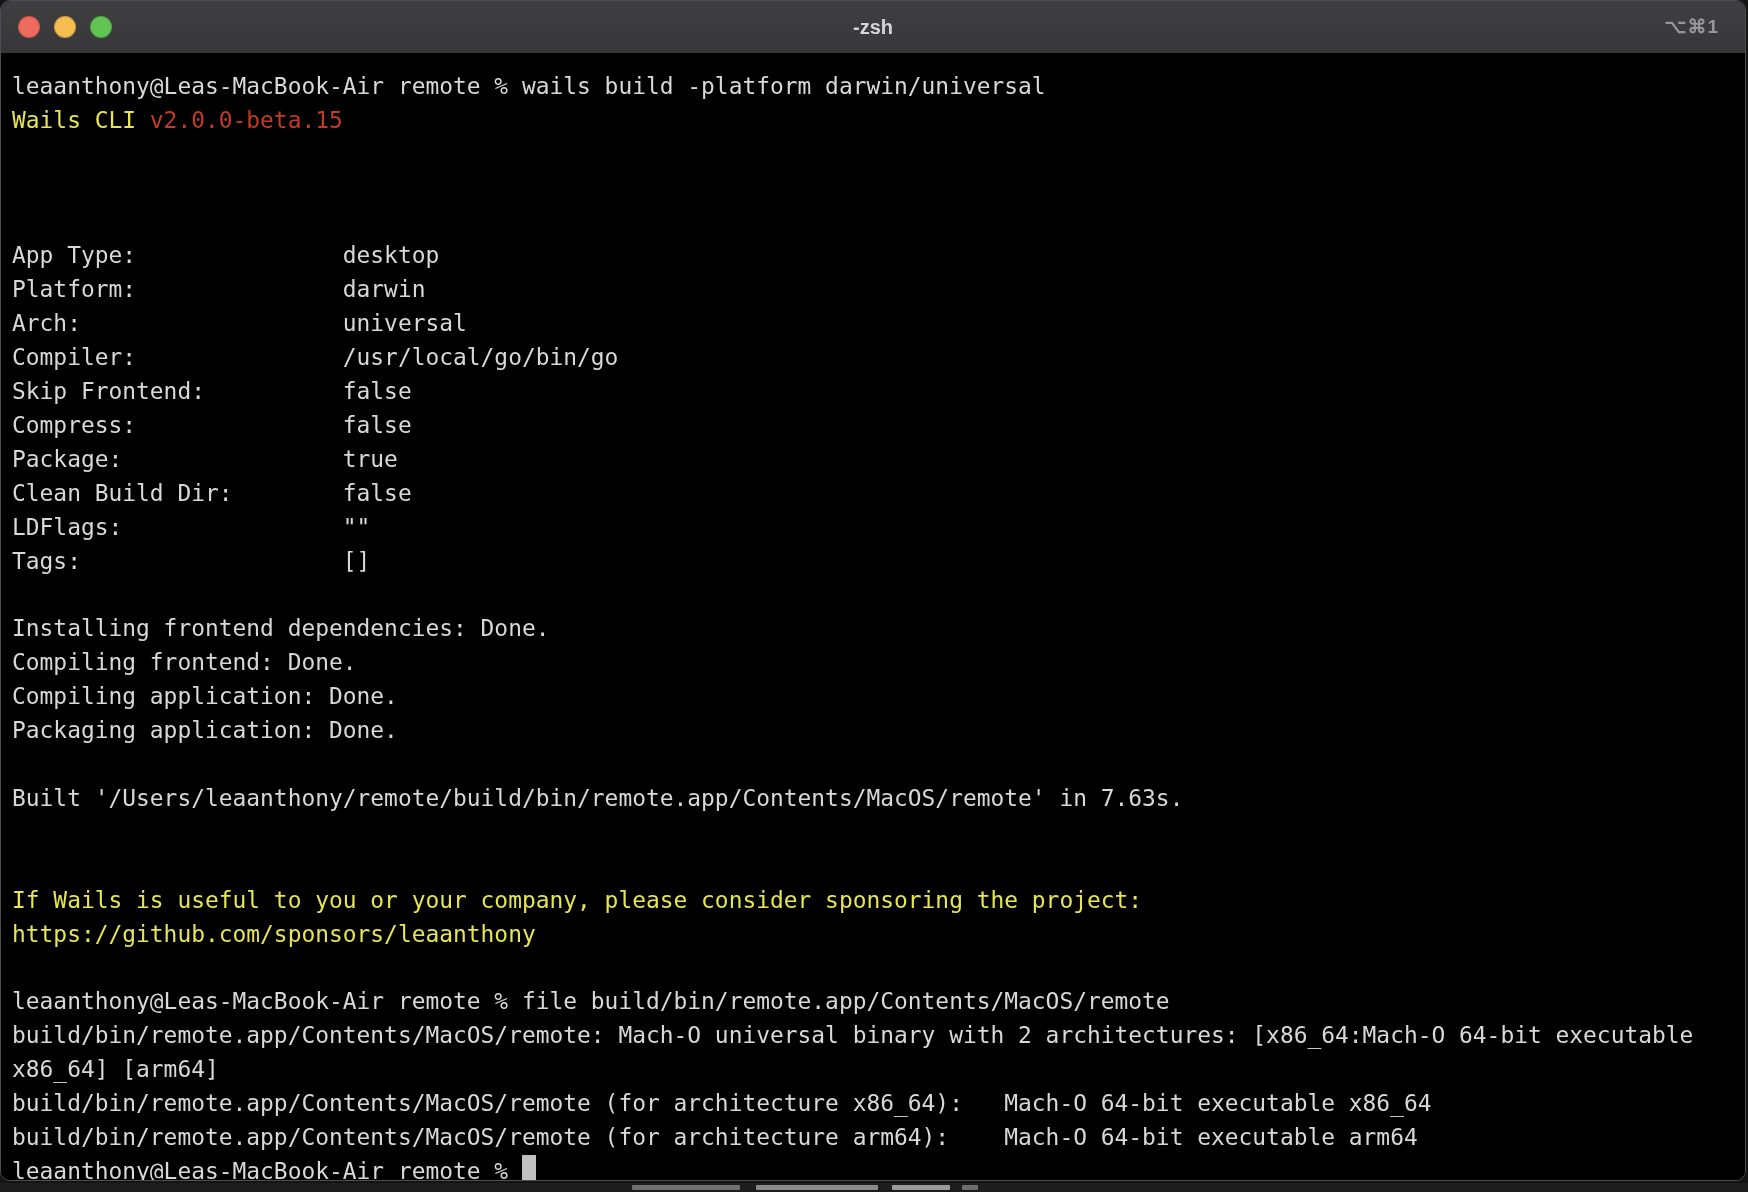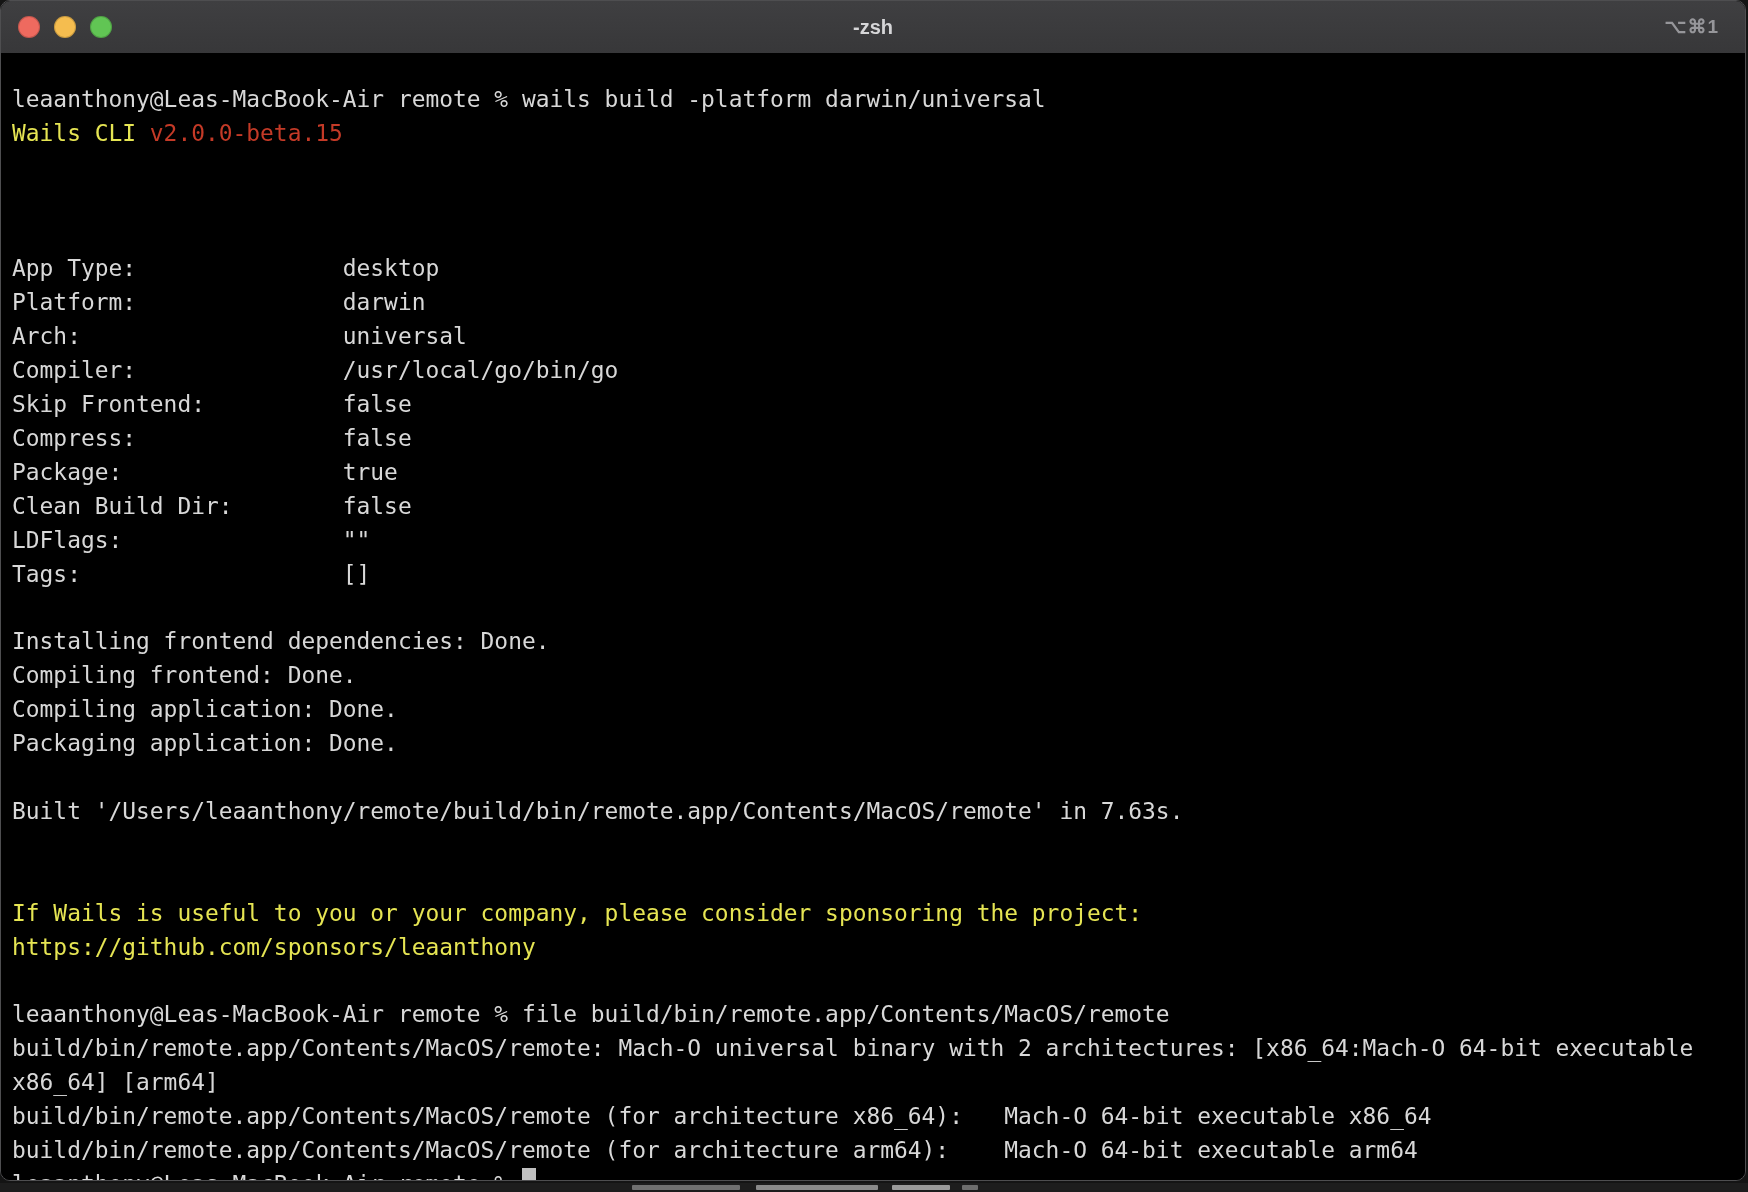--- a/index.html
+++ b/index.html
@@ -43,21 +43,21 @@
   .titlebar .shortcut{
     position:absolute;right:26px;top:0;
     line-height:52px;
     font-size:19px;font-weight:bold;
     color:#96969a;
     letter-spacing:1px;
   }
   .screen{
     position:absolute;left:0;top:52px;right:0;bottom:0;
     background:#000000;
-    padding:30px 0 0 11px;
+    padding:17px 0 0 11px;
     font-family:"DejaVu Sans Mono", monospace;
     font-size:22.9px;
     line-height:33.9px;
     white-space:pre;
     overflow:hidden;
     cursor:text;
   }
   .term-line{min-height:33.9px;}
   .cursor{display:inline-block;}
   

